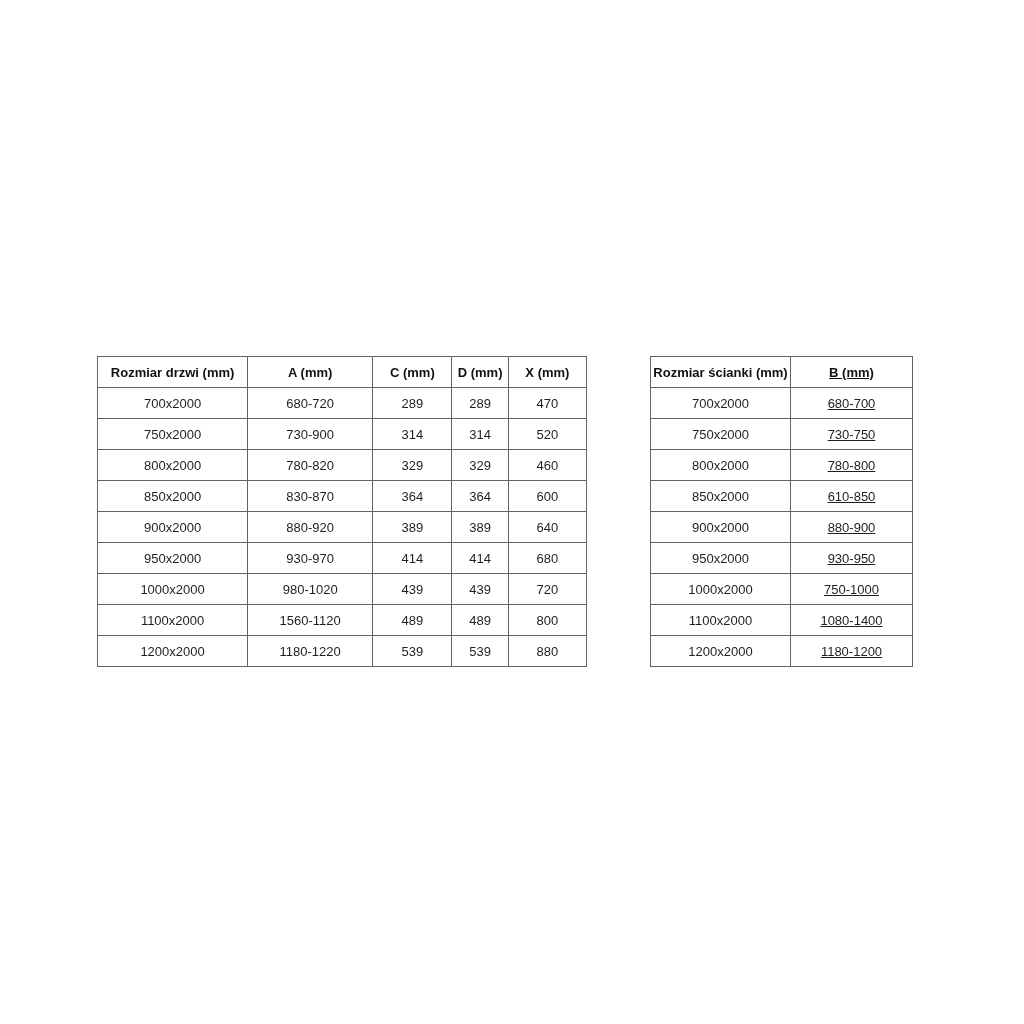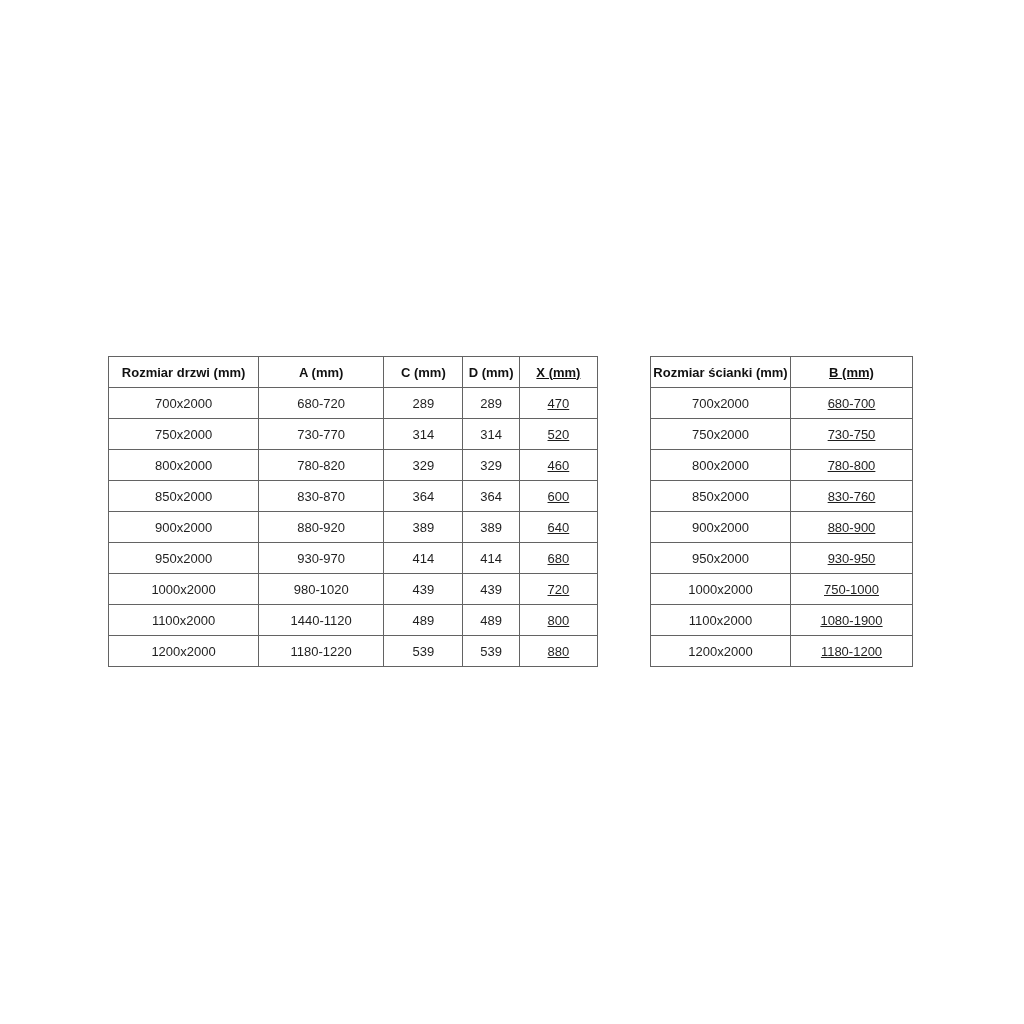--- a/index.html
+++ b/index.html
@@ -33,29 +33,29 @@
   }
   table.spec th {
     font-weight: bold;
     color: #111111;
   }
   table.spec td {
     font-weight: normal;
     color: #1f1f1f;
   }
   #doors-table {
-    left: 108px; top: 356px;
+    left: 97px; top: 356px;
     width: 490px;
     padding-left: 13px;
   }
   #doors-table th:nth-child(1), #doors-table td:nth-child(1) { width: 144px; }
   #doors-table th:nth-child(2), #doors-table td:nth-child(2) { width: 120px; }
   #doors-table th:nth-child(3), #doors-table td:nth-child(3) { width: 76px; text-align: center; }
   #doors-table th:nth-child(4), #doors-table td:nth-child(4) { width: 54px; }
-  #doors-table th:nth-child(5), #doors-table td:nth-child(5) { width: 75px; text-decoration: underline; }
+  #doors-table th:nth-child(5), #doors-table td:nth-child(5) { width: 75px; }
   #walls-table {
     left: 650px; top: 356px;
     width: 262px;
   }
   #walls-table th:nth-child(1), #walls-table td:nth-child(1) { width: 140px; }
   #walls-table th:nth-child(2), #walls-table td:nth-child(2) { width: 122px; text-decoration: underline; }
 </style>
 </head>
 <body>
 
@@ -73,21 +73,21 @@
       <tbody>
         <tr>
           <td>700x2000</td>
           <td>680-720</td>
           <td>289</td>
           <td>289</td>
           <td>470</td>
         </tr>
         <tr>
           <td>750x2000</td>
-          <td>730-770</td>
+          <td>730-900</td>
           <td>314</td>
           <td>314</td>
           <td>520</td>
         </tr>
         <tr>
           <td>800x2000</td>
           <td>780-820</td>
           <td>329</td>
           <td>329</td>
           <td>460</td>
@@ -115,21 +115,21 @@
         </tr>
         <tr>
           <td>1000x2000</td>
           <td>980-1020</td>
           <td>439</td>
           <td>439</td>
           <td>720</td>
         </tr>
         <tr>
           <td>1100x2000</td>
-          <td>1440-1120</td>
+          <td>1560-1120</td>
           <td>489</td>
           <td>489</td>
           <td>800</td>
         </tr>
         <tr>
           <td>1200x2000</td>
           <td>1180-1220</td>
           <td>539</td>
           <td>539</td>
           <td>880</td>
@@ -151,37 +151,37 @@
         <tr>
           <td>750x2000</td>
           <td>730-750</td>
         </tr>
         <tr>
           <td>800x2000</td>
           <td>780-800</td>
         </tr>
         <tr>
           <td>850x2000</td>
-          <td>830-760</td>
+          <td>610-850</td>
         </tr>
         <tr>
           <td>900x2000</td>
           <td>880-900</td>
         </tr>
         <tr>
           <td>950x2000</td>
           <td>930-950</td>
         </tr>
         <tr>
           <td>1000x2000</td>
           <td>750-1000</td>
         </tr>
         <tr>
           <td>1100x2000</td>
-          <td>1080-1900</td>
+          <td>1080-1400</td>
         </tr>
         <tr>
           <td>1200x2000</td>
           <td>1180-1200</td>
         </tr>
       </tbody>
     </table>
 </div>
 
 </body></html>

